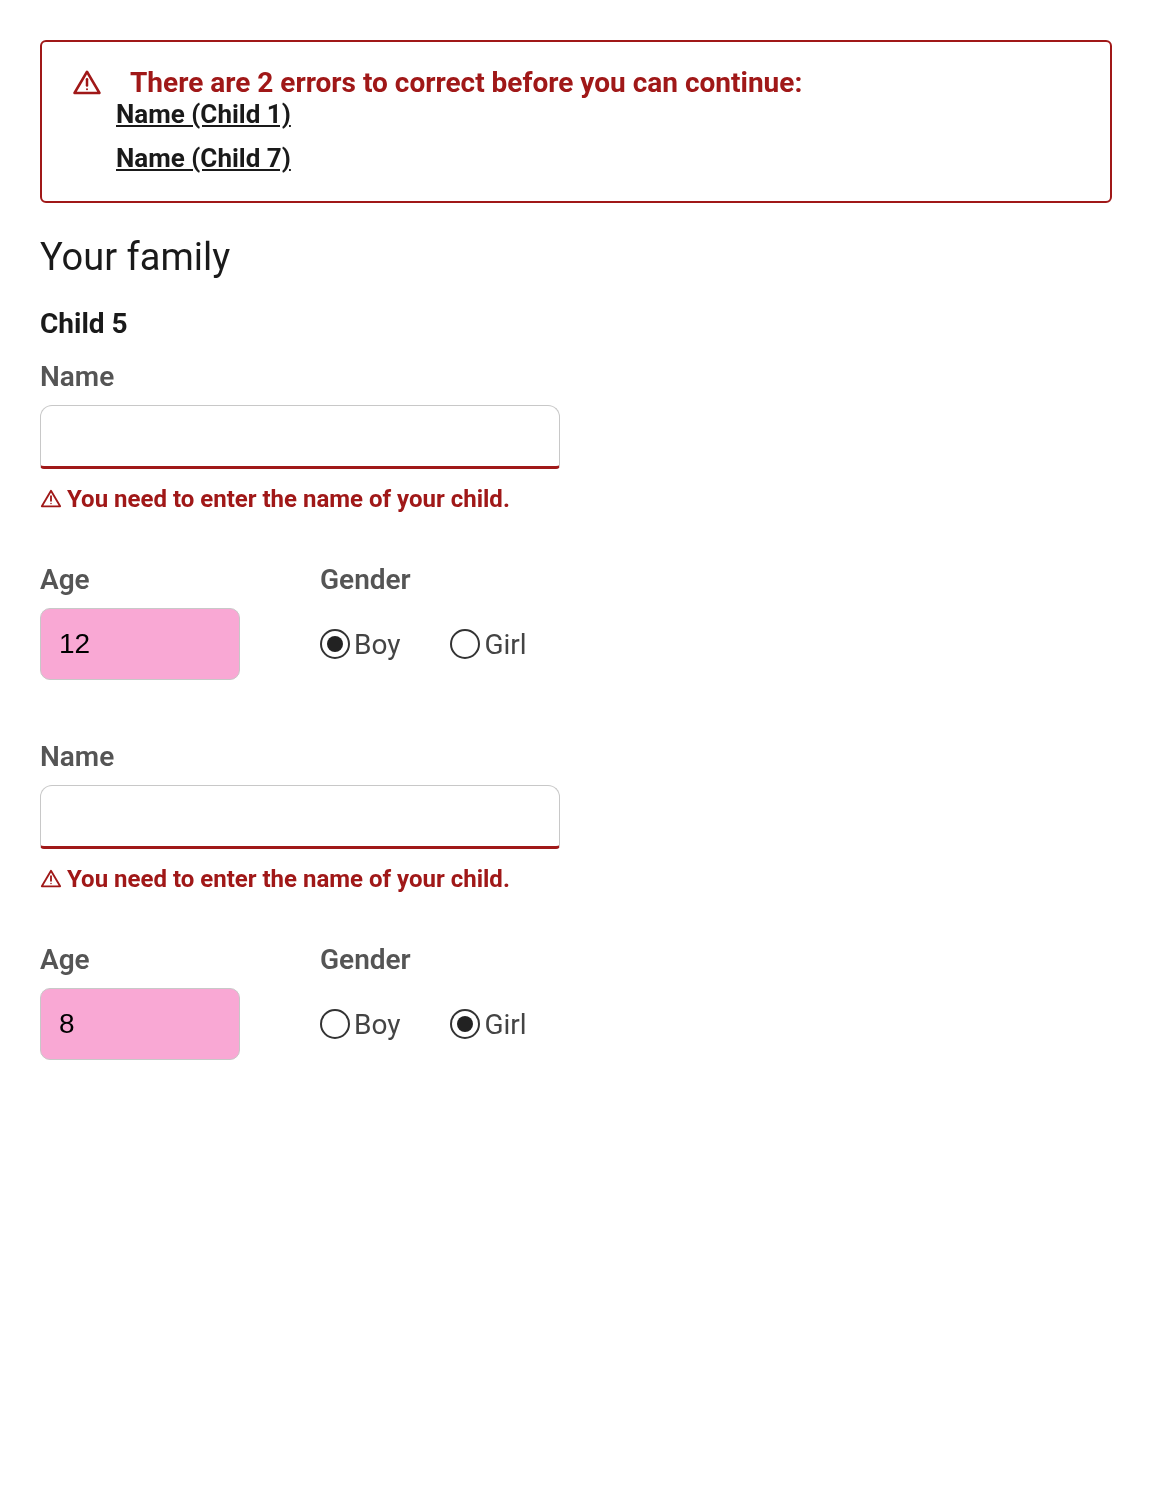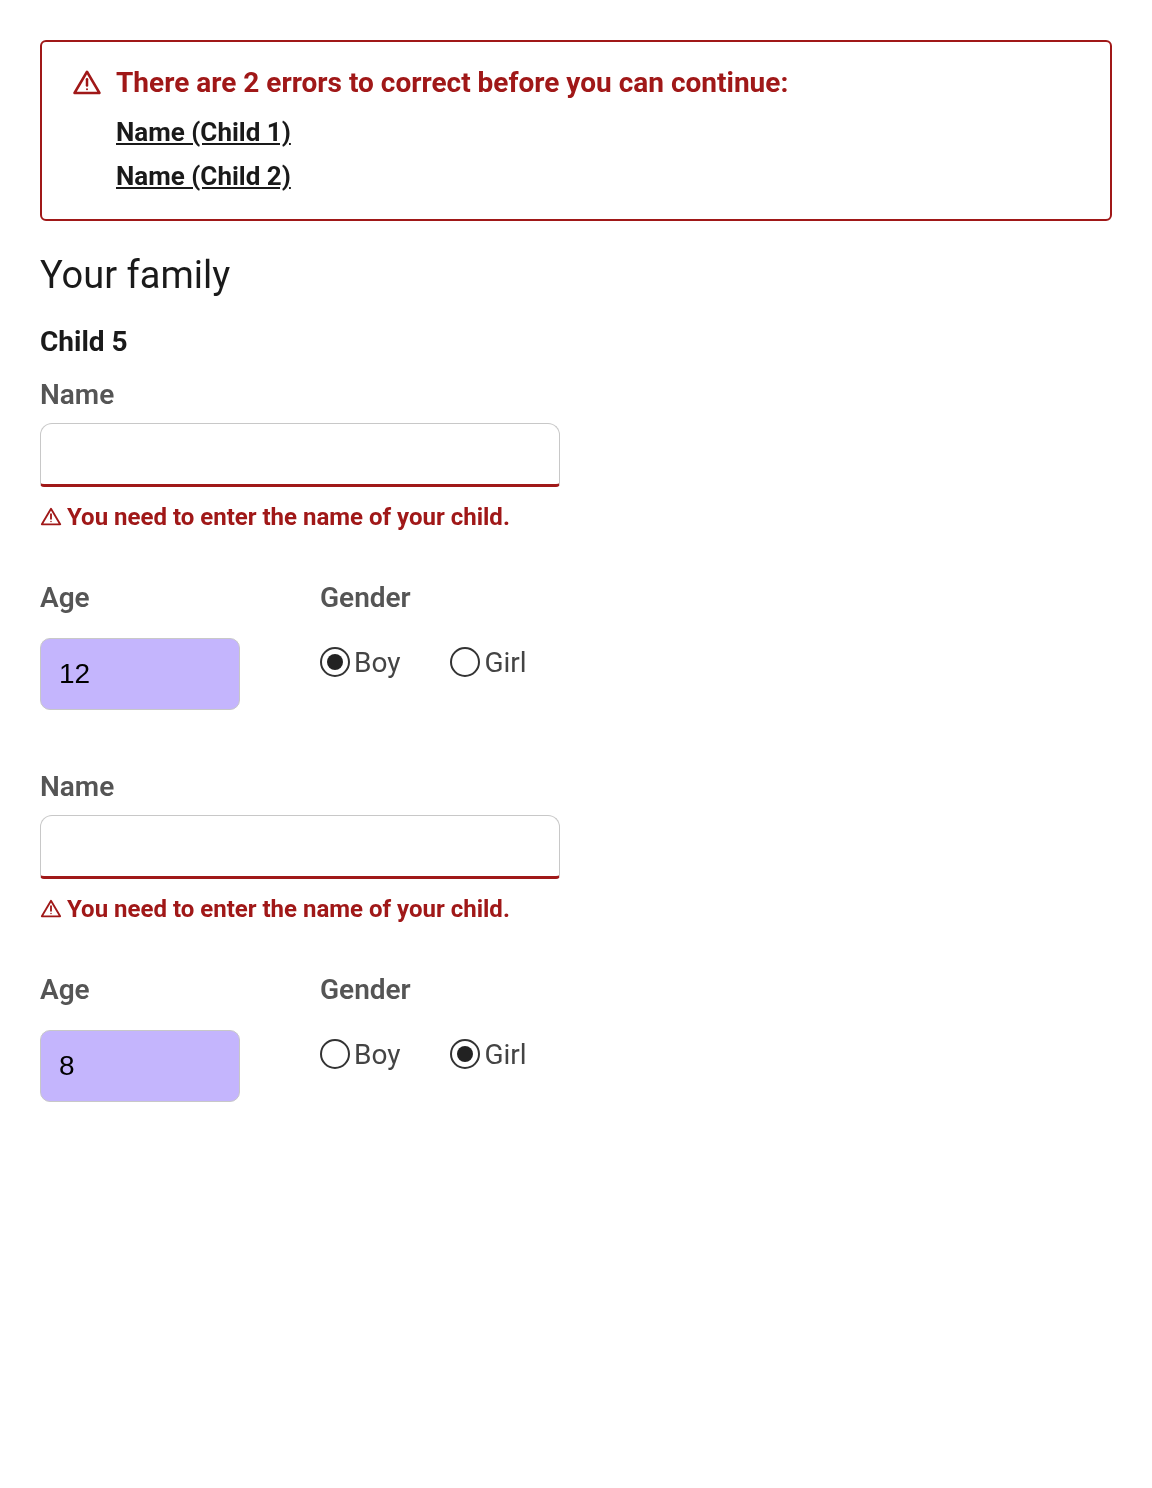--- a/index.html
+++ b/index.html
@@ -25,22 +25,21 @@
   
   .error-summary {
     border: 2px solid var(--error-red);
     border-radius: 6px;
     padding: 24px 30px 28px 30px;
     margin-bottom: 26px;
   }
   .error-summary-header {
     display: flex;
     align-items: center;
-    gap: 14px;
-    margin-bottom: 18px;
+    gap: 28px;
   }
   .error-summary-header .title {
     color: var(--error-red);
     font-size: 28px;
     font-weight: 700;
   }
   .error-summary-list {
     list-style: none;
     margin: 0;
     padding: 0 0 0 44px;
@@ -116,23 +115,22 @@
   .age-col { width: 220px; }
   .gender-col { flex: 1; }
 
   .age-input {
     width: 200px;
     height: 72px;
     border: 1px solid var(--border-grey);
     border-radius: 10px;
     font-size: 28px;
     padding: 0 18px;
-    background: #c4b5fd;
+    background: #f9a8d4;
     outline: none;
-    margin-top: 12px;
   }
 
   .radio-row {
     display: flex;
     align-items: center;
     gap: 50px;
     height: 72px;
   }
   .radio-option {
     display: flex;
@@ -173,21 +171,21 @@
         <svg viewBox="0 0 24 24" fill="none" stroke="#a01818" stroke-width="2" stroke-linejoin="round" stroke-linecap="round">
           <path d="M12 3 L22 20 L2 20 Z"></path>
           <line x1="12" y1="9" x2="12" y2="14"></line>
           <circle cx="12" cy="17" r="0.8" fill="#a01818" stroke="none"></circle>
         </svg>
       </span>
       <span class="title">There are 2 errors to correct before you can continue:</span>
     </div>
     <ul class="error-summary-list">
       <li><a href="#">Name (Child 1)</a></li>
-      <li><a href="#">Name (Child 2)</a></li>
+      <li><a href="#">Name (Child 7)</a></li>
     </ul>
   </div>
 
   <h1 class="page-title">Your family</h1>
 
   <section class="child-block">
     <h2 class="child-heading">Child 5</h2>
 
     <div class="field-label">Name</div>
     <input type="text" class="name-input" value="" style="">

